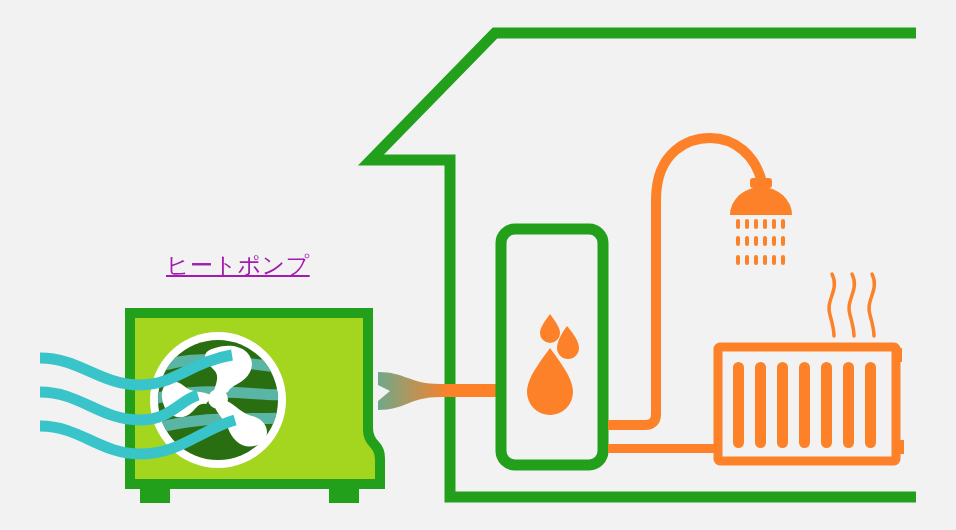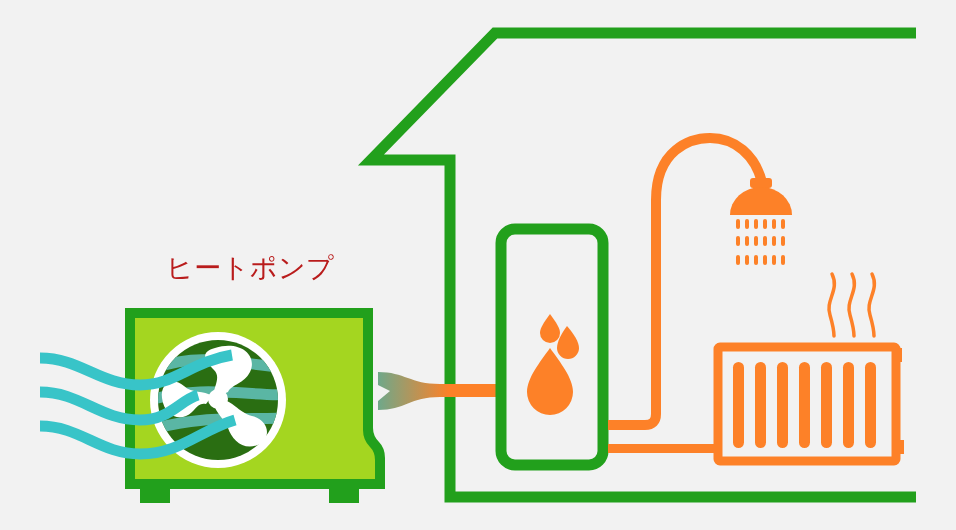--- a/index.html
+++ b/index.html
@@ -1,18 +1,18 @@
 <!DOCTYPE html>
 <html><head>
   <meta charset="utf-8">
   <style>
     html, body { margin: 0; padding: 0; }
     body { width: 956px; height: 530px; background: #f2f2f2; overflow: hidden; position: relative; font-family: "DejaVu Sans", sans-serif; }
     svg { position: absolute; left: 0; top: 0; }
-    .label { position: absolute; left: 166px; top: 250px; font-size: 27px; color: #b91c1c; letter-spacing: 0.5px; white-space: nowrap; }
+    .label { position: absolute; left: 166px; top: 250px; font-size: 23px; color: #a21caf; letter-spacing: 0.5px; white-space: nowrap; text-decoration: underline; }
   </style>
 </head>
 <body>
 
 <svg width="956" height="530" viewBox="0 0 956 530">
   <defs>
     <linearGradient id="pipeGrad" x1="0" x2="1" y1="0" y2="0">
       <stop offset="0" stop-color="#6fa88a"></stop>
       <stop offset="0.6" stop-color="#fd8128"></stop>
       <stop offset="1" stop-color="#fd8128"></stop>

